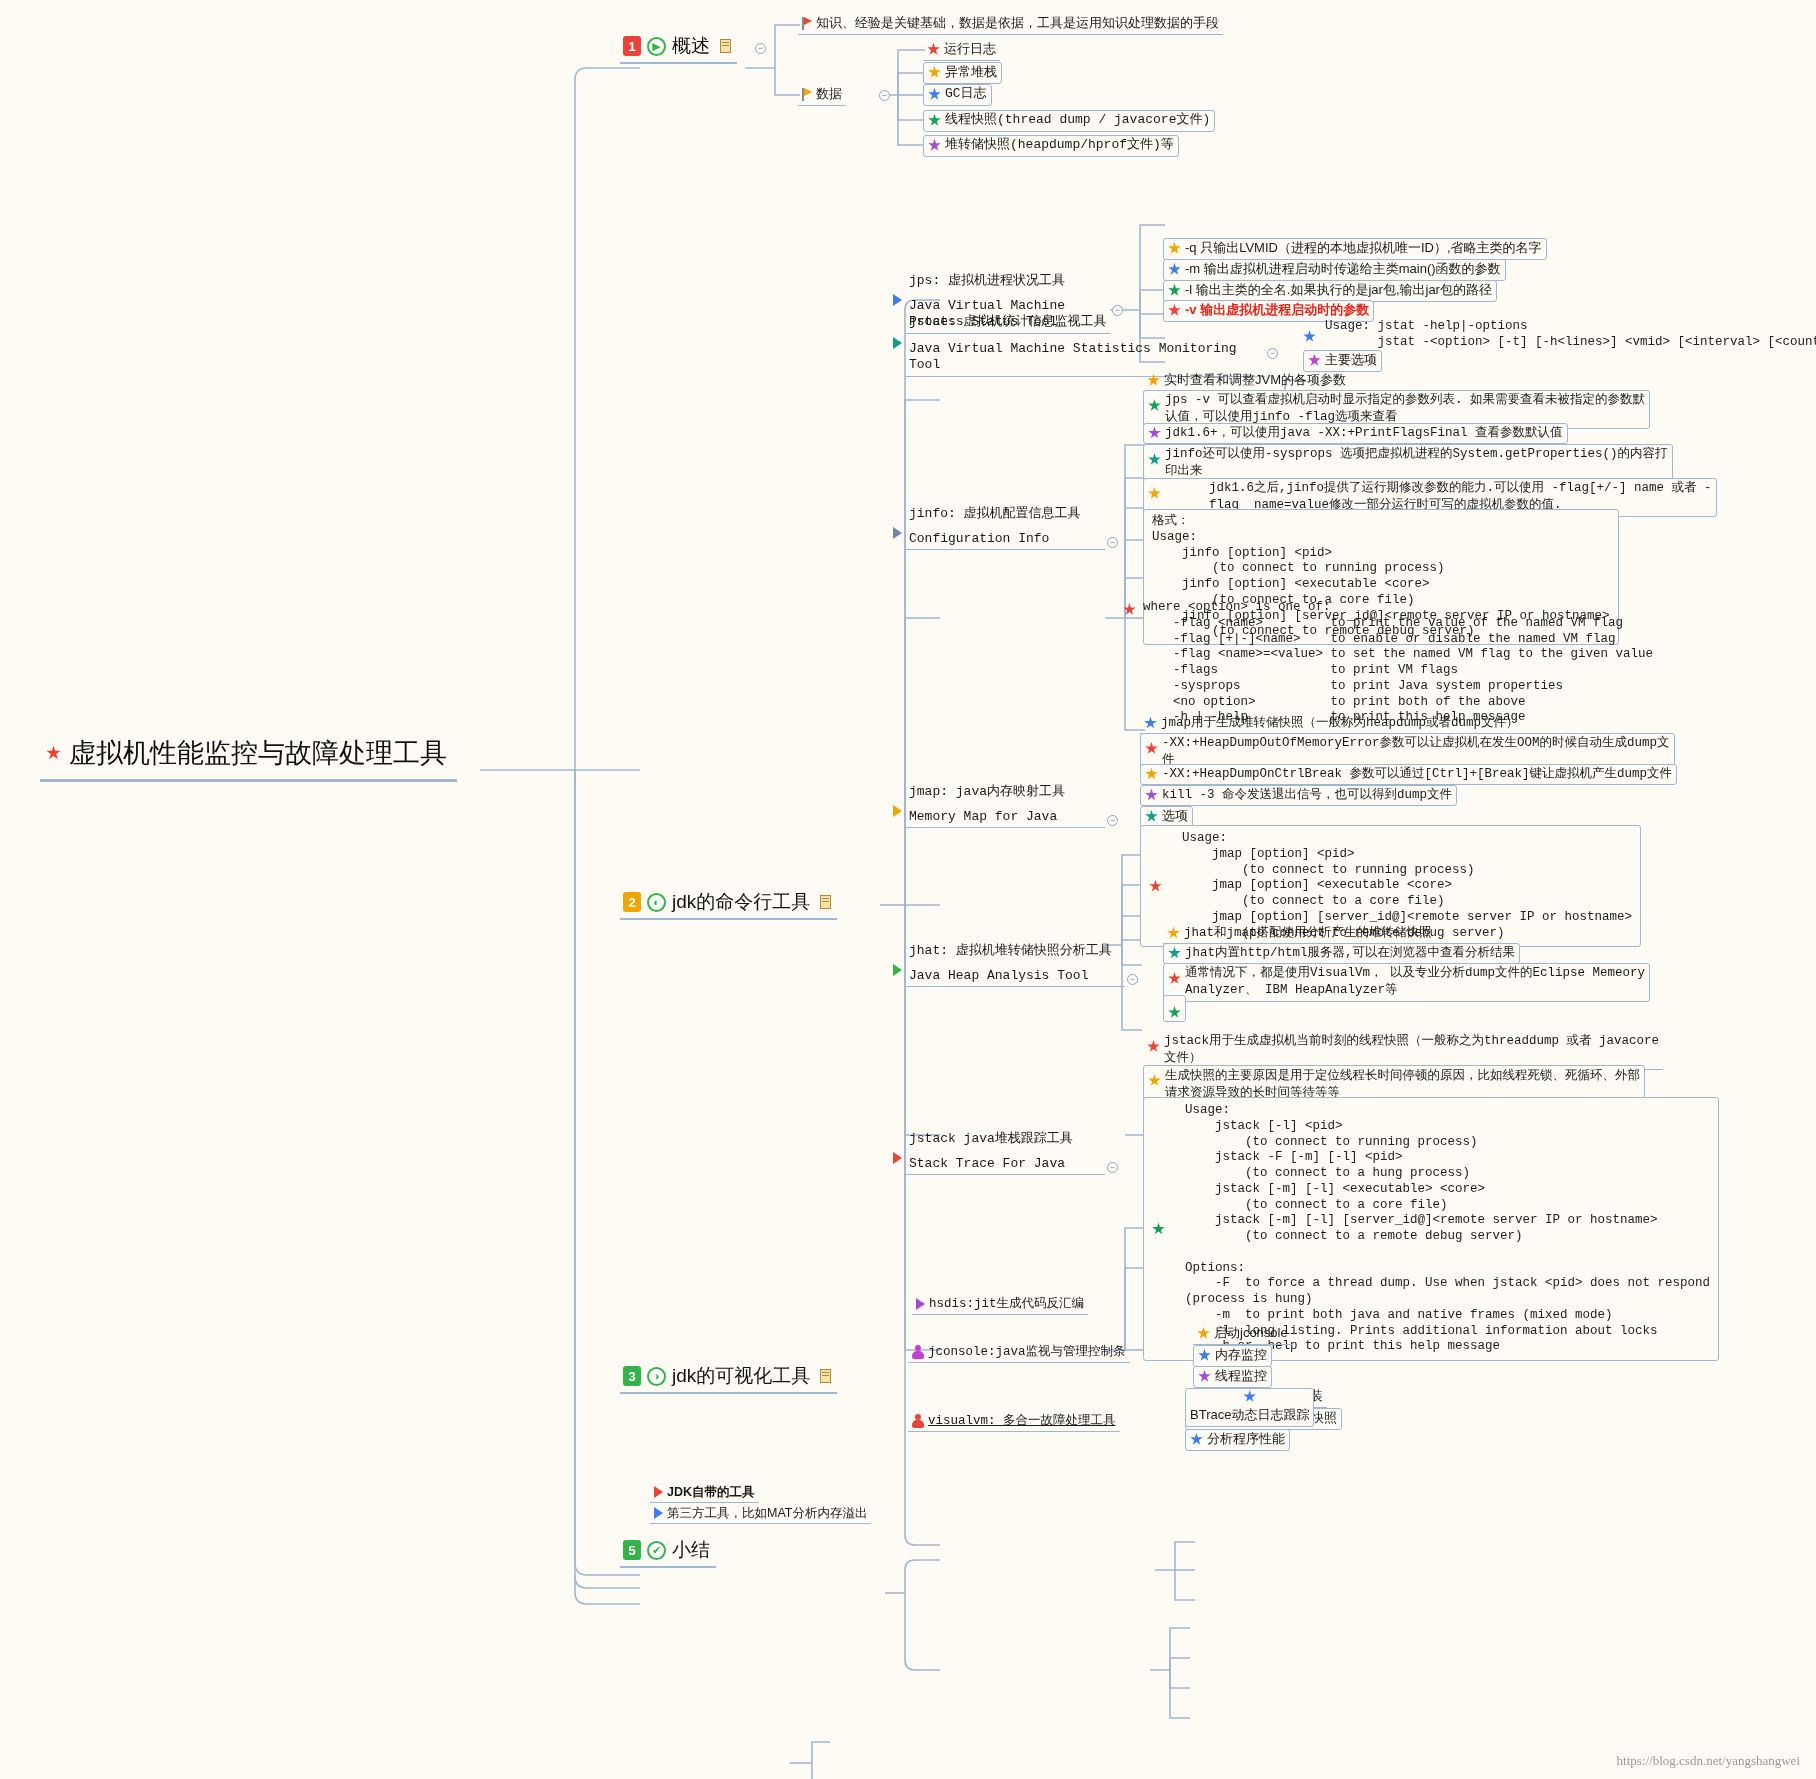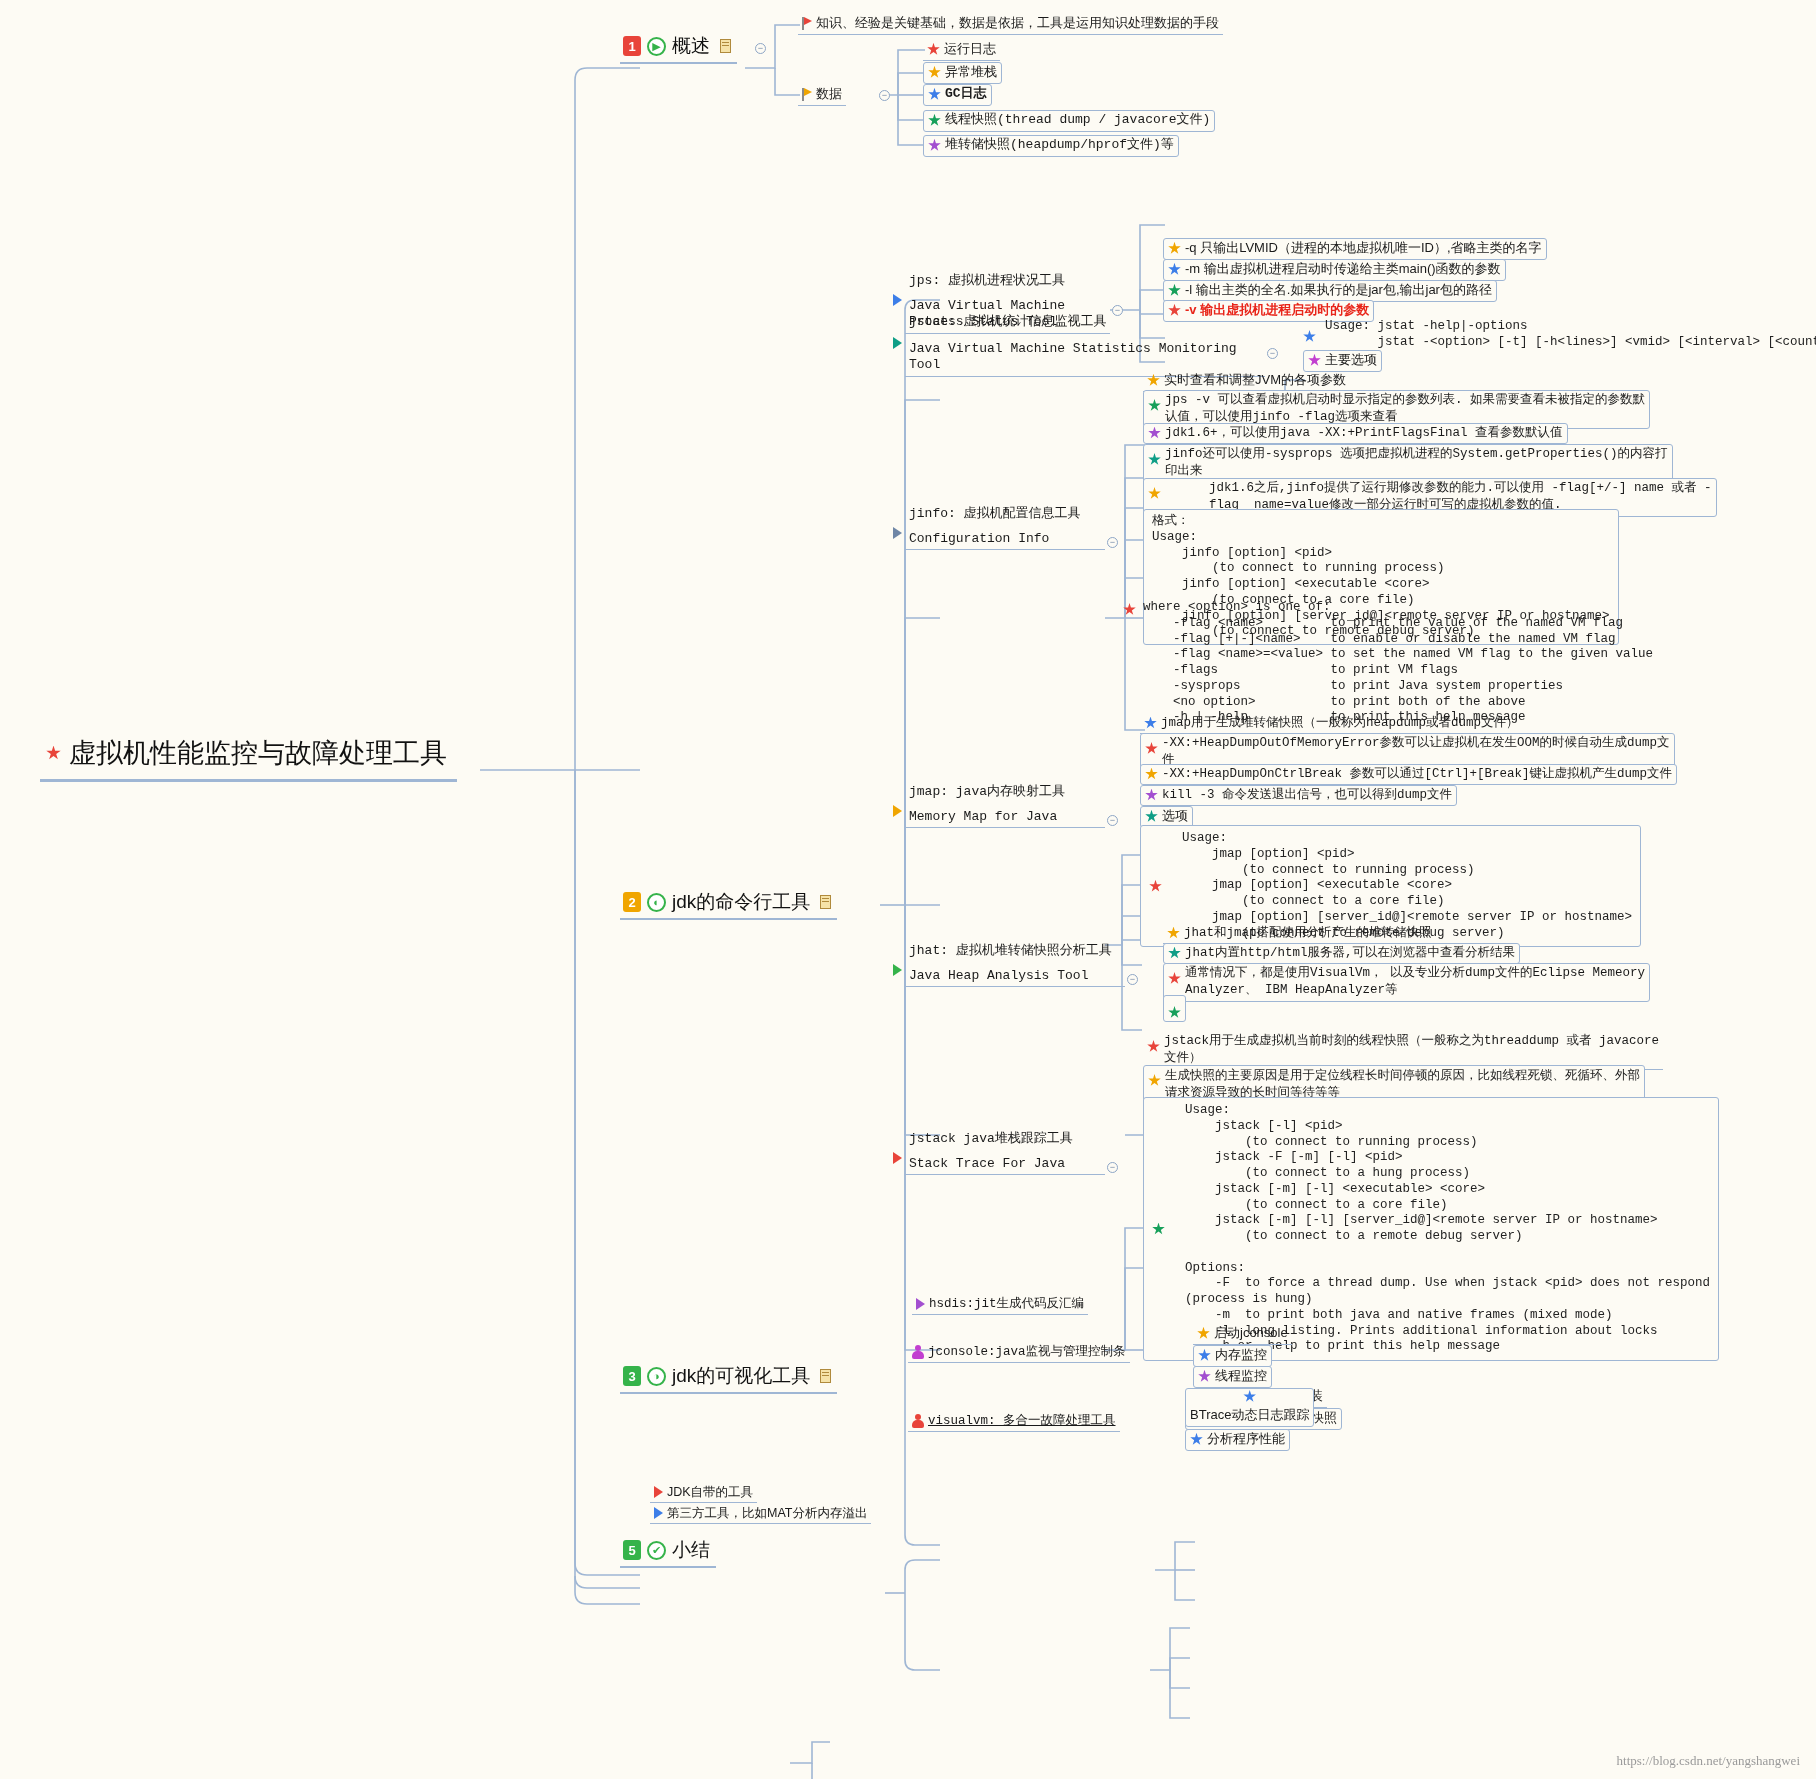--- a/index.html
+++ b/index.html
@@ -201,21 +201,21 @@
   <span class="collapse" style="left:879px; top:90px;">−</span>
 
   <div class="topic nobox" style="left:923px; top:40px;">
     <span class="star" style="background:#e8443a"></span>
     <span>运行日志</span>
   </div>
   <div class="topic boxed" style="left:923px; top:62px;">
     <span class="star" style="background:#f0a500"></span>
     <span>异常堆栈</span>
   </div>
-  <div class="topic boxed" style="left:923px; top:84px;font-weight:bold;">
+  <div class="topic boxed" style="left:923px; top:84px;">
     <span class="star" style="background:#3d7ee8"></span>
     <span class="mono">GC日志</span>
   </div>
   <div class="topic boxed" style="left:923px; top:110px;">
     <span class="star" style="background:#17a05a"></span>
     <span class="mono">线程快照(thread dump / javacore文件)</span>
   </div>
   <div class="topic boxed" style="left:923px; top:135px;">
     <span class="star" style="background:#a34fd0"></span>
     <span class="mono">堆转储快照(heapdump/hprof文件)等</span>
@@ -477,21 +477,21 @@
   <div class="topic boxed" style="left:1185px; top:1388px;flex-direction:column;">
     <span class="star" style="background:#3d7ee8"></span>
     <span>BTrace动态日志跟踪</span>
   </div>
 
   <div class="mainbranch" style="left:620px; top:1536px;">
     <span class="numbox" style="background:#35b34a">5</span>
     <span class="circ" style="background:#fff;color:#35b34a;border:2px solid #35b34a;">✔</span>
     <span>小结</span>
   </div>
-  <div class="topic nobox" style="left:650px; top:1483px;">
+  <div class="topic nobox" style="left:650px; top:1483px;font-weight:bold;">
     <span class="tri" style="color:#e8443a"></span>
     <span style="font-size:12.5px">JDK自带的工具</span>
   </div>
   <div class="topic nobox" style="left:650px; top:1504px;">
     <span class="tri" style="color:#3d7ee8"></span>
     <span style="font-size:12.5px">第三方工具，比如MAT分析内存溢出</span>
   </div>
 
   <div class="watermark">https://blog.csdn.net/yangshangwei</div>
 </div>

